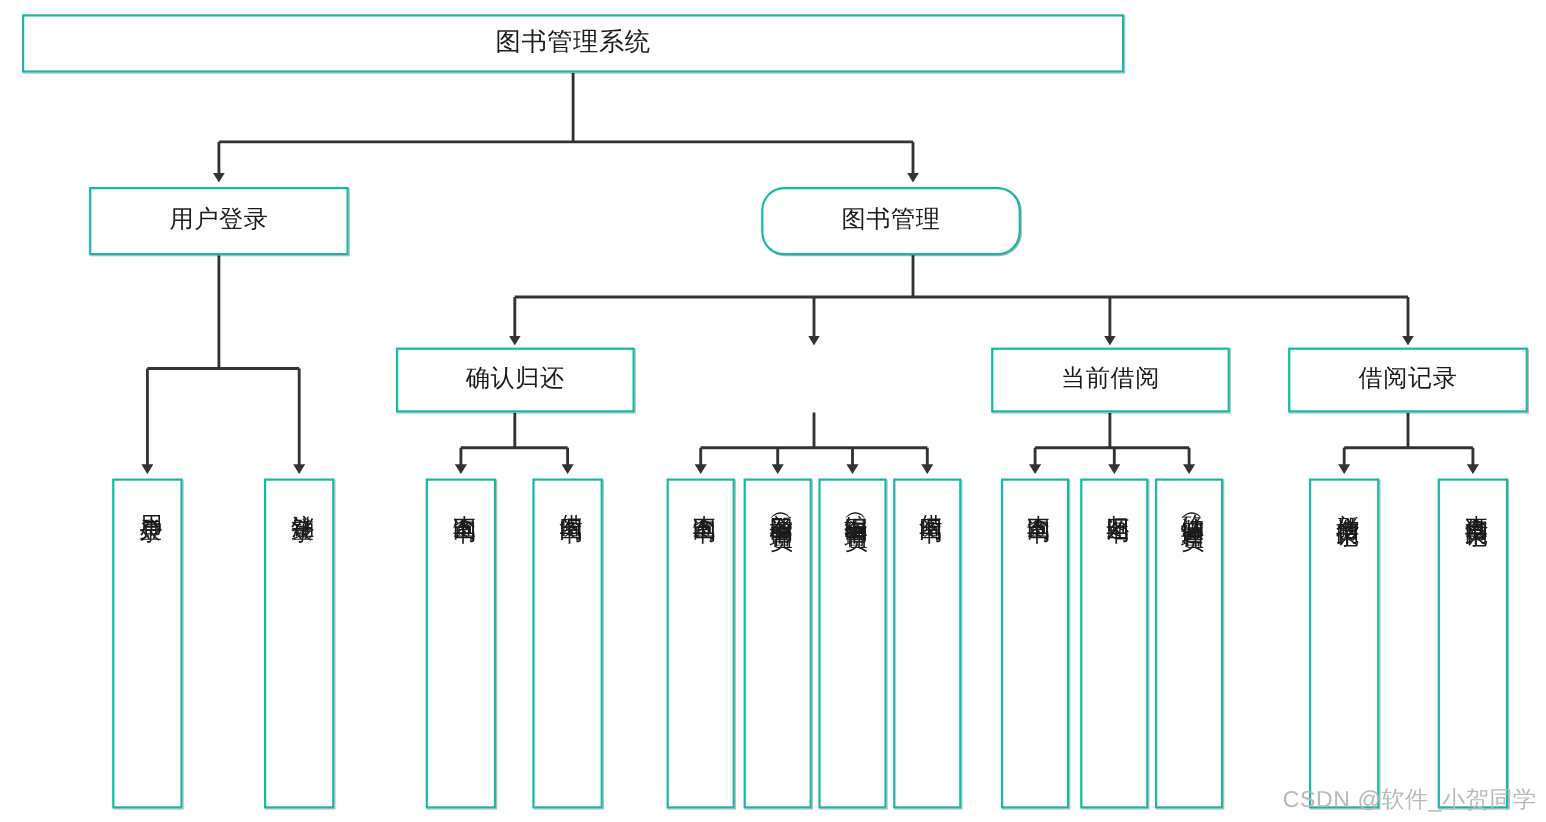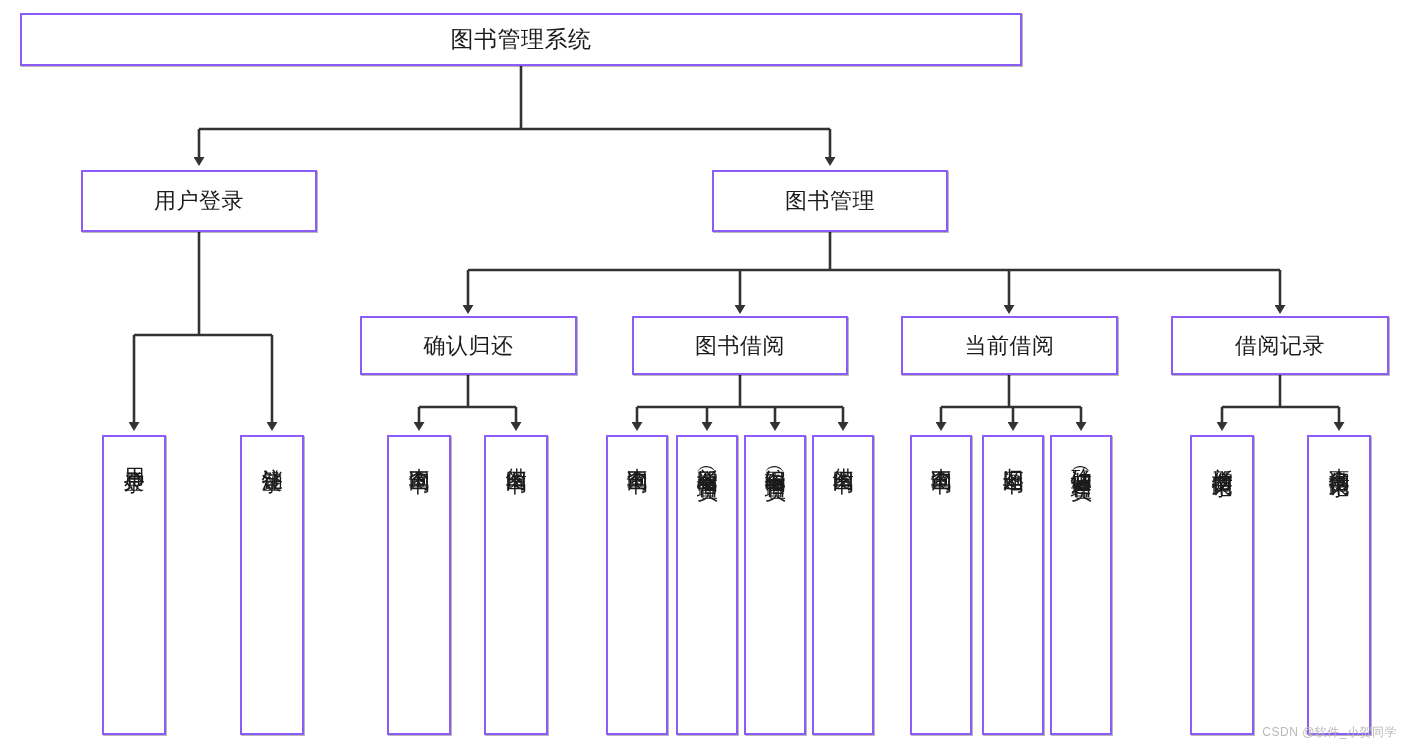--- a/index.html
+++ b/index.html
@@ -21,27 +21,28 @@
     position: absolute;
     left: 0;
     top: 0;
     width: 1405px;
     height: 747px;
     pointer-events: none;
   }
   .node {
     position: absolute;
     box-sizing: border-box;
-    border: 2px solid #8b5cf6;
+    border: 2px solid #14b8a6;
     background: #ffffff;
     display: flex;
     align-items: center;
     justify-content: center;
     color: #1b1b1b;
     box-shadow: 1px 1px 0 rgba(0,0,0,0.28);
+    font-family: Liberation Mono, monospace;
   }
   .node .lbl {
     line-height: 1.18;
     letter-spacing: 0.5px;
   }
   .node.h .lbl {
     font-size: 22px;
     white-space: nowrap;
   }
   .node.root .lbl {
@@ -58,21 +59,21 @@
     font-size: 21px;
     line-height: 1.26;
     letter-spacing: 2px;
     text-align: left;
     white-space: nowrap;
   }
   .watermark {
     position: absolute;
     right: 8px;
     bottom: 6px;
-    font-size: 12px;
+    font-size: 21px;
     color: #b9b9b9;
     white-space: nowrap;
     letter-spacing: 0.5px;
   }
 </style>
 </head>
 <body>
 
 <div id="canvas">
 
@@ -126,29 +127,26 @@
     </g>
   </svg>
 
   <div class="node h root" style="left: 20px; top: 13px; width: 1002px; height: 53px;">
     <span class="lbl">图书管理系统</span>
   </div>
 
   <div class="node h" style="left: 81px; top: 170px; width: 236px; height: 62px;">
     <span class="lbl">用户登录</span>
   </div>
-  <div class="node h" style="left: 712px; top: 170px; width: 236px; height: 62px;">
+  <div class="node h" style="left: 692px; top: 170px; width: 236px; height: 62px; border-radius: 21px;">
     <span class="lbl">图书管理</span>
   </div>
 
   <div class="node h" style="left: 360px; top: 316px; width: 217px; height: 59px;">
     <span class="lbl">确认归还</span>
-  </div>
-  <div class="node h" style="left: 632px; top: 316px; width: 216px; height: 59px;">
-    <span class="lbl">图书借阅</span>
   </div>
   <div class="node h" style="left: 1171px; top: 316px; width: 218px; height: 59px;">
     <span class="lbl">借阅记录</span>
   </div>
   <div class="node h" style="left: 901px; top: 316px; width: 217px; height: 59px;">
     <span class="lbl">当前借阅</span>
   </div>
 
   <div class="node v" style="left: 102px; top: 435px; width: 64px; height: 300px;">
     <span class="lbl">用户登录</span>

